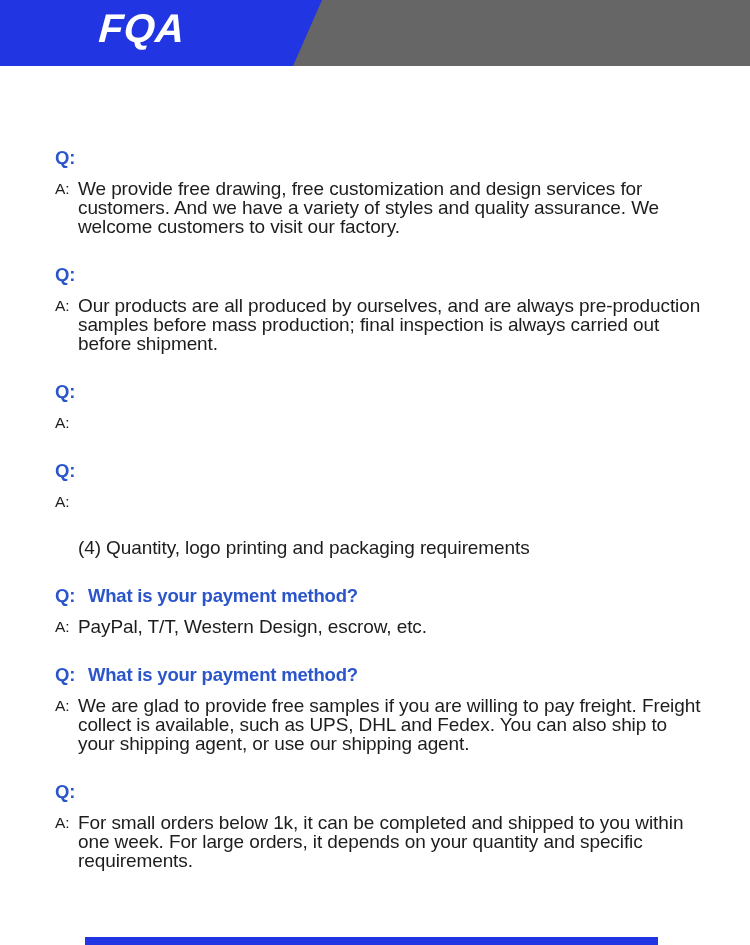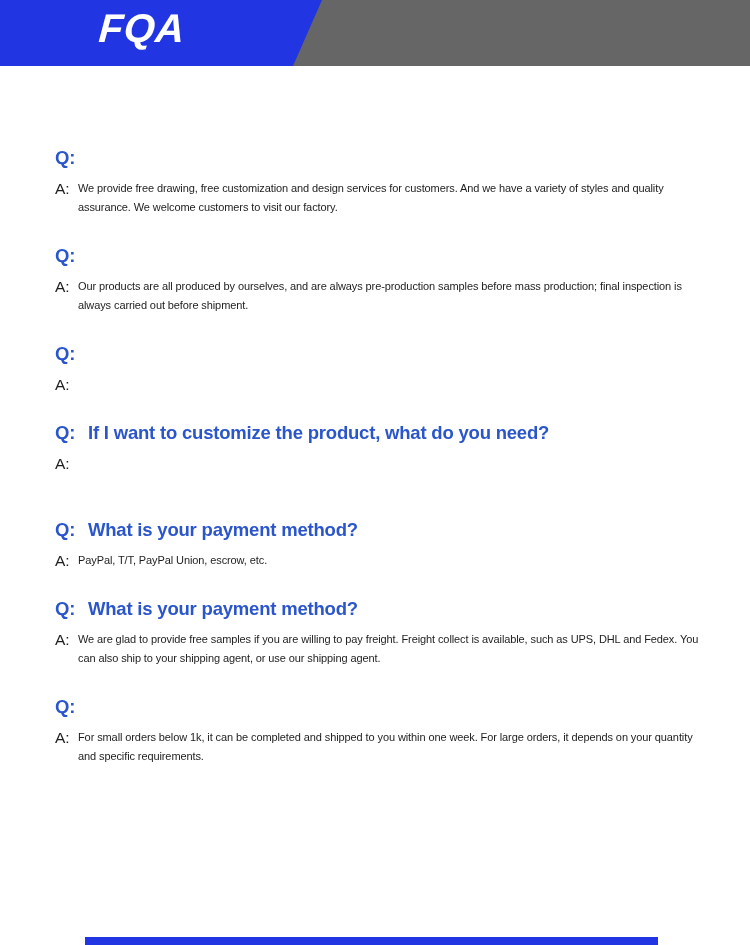--- a/index.html
+++ b/index.html
@@ -51,21 +51,21 @@
   .answers .answer-row + .answer-row { margin-top: 9px; }
   .answer-row { display: flex; }
   .a-label {
     width: 23px; flex: none;
     font-size: 15.5px; line-height: 19px;
     color: var(--body-text);
   }
   .a-text {
     margin: 0;
     max-width: 624px;
-    font-size: 11px; line-height: 19px;
+    font-size: 19px; line-height: 19px;
     color: var(--body-text);
     letter-spacing: -0.1px;
   }
   .footer-bar {
     position: absolute;
     left: 85px; bottom: 0;
     width: 573px; height: 8px;
     background: var(--header-blue);
   }
 </style>
@@ -111,47 +111,50 @@
     <div class="answers">
   <div class="answer-row">
     <span class="a-label">A:</span>
   </div>
 </div>
   </section>
 
   <section class="faq-section">
     <h2 class="question">
       <span class="q-label">Q:</span>
-      <span class="q-text">If I want to customize the product, what do you need?</span>
     </h2>
     <div class="answers">
   <div class="answer-row">
     <span class="a-label">A:</span>
   </div>
 
   <div class="answer-row">
     <span class="a-label"></span>
   </div>
 
   <div class="answer-row">
     <span class="a-label"></span>
   </div>
 
+  <div class="answer-row">
+    <span class="a-label"></span>
+    <p class="a-text">(4) Quantity, logo printing and packaging requirements</p>
+  </div>
 </div>
   </section>
 
   <section class="faq-section">
     <h2 class="question">
       <span class="q-label">Q:</span>
       <span class="q-text">What is your payment method?</span>
     </h2>
     <div class="answers">
   <div class="answer-row">
     <span class="a-label">A:</span>
-    <p class="a-text">PayPal, T/T, PayPal Union, escrow, etc.</p>
+    <p class="a-text">PayPal, T/T, Western Design, escrow, etc.</p>
   </div>
 </div>
   </section>
 
   <section class="faq-section">
     <h2 class="question">
       <span class="q-label">Q:</span>
       <span class="q-text">What is your payment method?</span>
     </h2>
     <div class="answers">

